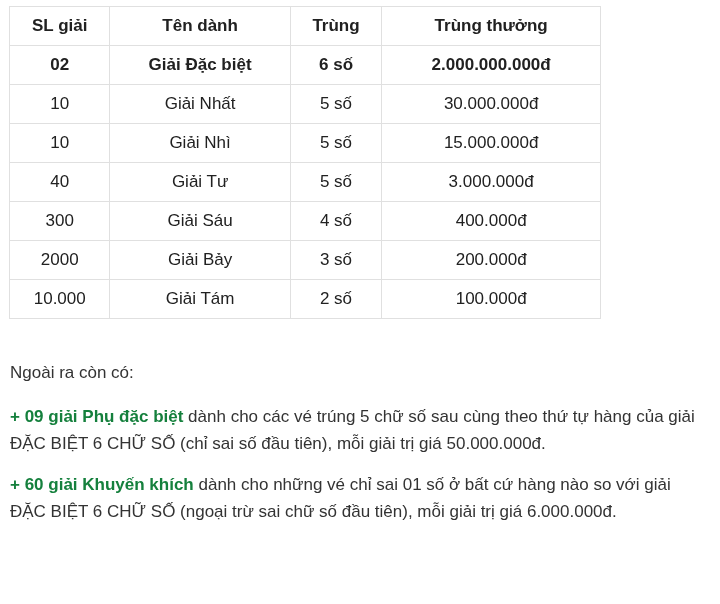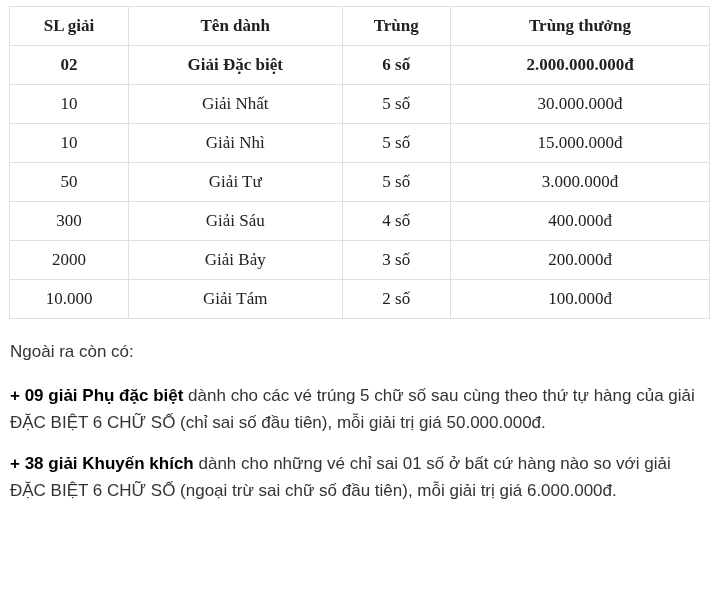--- a/index.html
+++ b/index.html
@@ -12,24 +12,23 @@
     color: #212121;
     overflow: hidden;
   }
   .page {
     box-sizing: border-box;
     width: 720px;
     height: 604px;
     padding: 6px 9px 0 9px;
   }
   table.prize-table {
-    width: 701px;
+    width: 592px;
     border-collapse: collapse;
     table-layout: fixed;
-    font-family: Liberation Serif, serif;
   }
   .prize-table th,
   .prize-table td {
     border: 1px solid #e0e0e0;
     text-align: center;
     vertical-align: middle;
     height: 38px;
     font-size: 17px;
     padding: 0 4px;
     color: #212121;
@@ -38,36 +37,36 @@
     font-weight: 700;
   }
   .prize-table col.c-sl     { width: 17%; }
   .prize-table col.c-ten    { width: 30.5%; }
   .prize-table col.c-trung  { width: 15.5%; }
   .prize-table col.c-thuong { width: 37%; }
   .prize-table tr.bold td {
     font-weight: 700;
   }
   .notes {
-    margin-top: 21px;
+    margin-top: 42px;
     padding: 0 1px;
     color: #333333;
     font-size: 17px;
   }
   .notes .intro {
     margin: 0 0 18px 0;
     line-height: 24px;
   }
   .notes .note {
     margin: 0 0 14px 0;
     line-height: 27px;
   }
   .notes .note strong {
     font-weight: 700;
-    color: #000000;
+    color: #15803d;
   }
 </style>
 </head>
 <body>
 
 <div class="page">
 
   <table class="prize-table">
     <colgroup>
       <col class="c-sl">
@@ -96,21 +95,21 @@
           <td>5 số</td>
           <td>30.000.000đ</td>
         </tr>
         <tr>
           <td>10</td>
           <td>Giải Nhì</td>
           <td>5 số</td>
           <td>15.000.000đ</td>
         </tr>
         <tr>
-          <td>50</td>
+          <td>40</td>
           <td>Giải Tư</td>
           <td>5 số</td>
           <td>3.000.000đ</td>
         </tr>
         <tr>
           <td>300</td>
           <td>Giải Sáu</td>
           <td>4 số</td>
           <td>400.000đ</td>
         </tr>
@@ -126,17 +125,17 @@
           <td>2 số</td>
           <td>100.000đ</td>
         </tr>
       </tbody>
   </table>
 
   <div class="notes">
     <p class="intro">Ngoài ra còn có:</p>
     <div>
         <p class="note"><strong>+ 09 giải Phụ đặc biệt</strong><span> dành cho các vé trúng 5 chữ số sau cùng theo thứ tự hàng của giải ĐẶC BIỆT 6 CHỮ SỐ (chỉ sai số đầu tiên), mỗi giải trị giá 50.000.000đ.</span></p>
-        <p class="note"><strong>+ 38 giải Khuyến khích</strong><span> dành cho những vé chỉ sai 01 số ở bất cứ hàng nào so với giải ĐẶC BIỆT 6 CHỮ SỐ (ngoại trừ sai chữ số đầu tiên), mỗi giải trị giá 6.000.000đ.</span></p>
+        <p class="note"><strong>+ 60 giải Khuyến khích</strong><span> dành cho những vé chỉ sai 01 số ở bất cứ hàng nào so với giải ĐẶC BIỆT 6 CHỮ SỐ (ngoại trừ sai chữ số đầu tiên), mỗi giải trị giá 6.000.000đ.</span></p>
       </div>
   </div>
 
 </div>
 
 </body></html>

